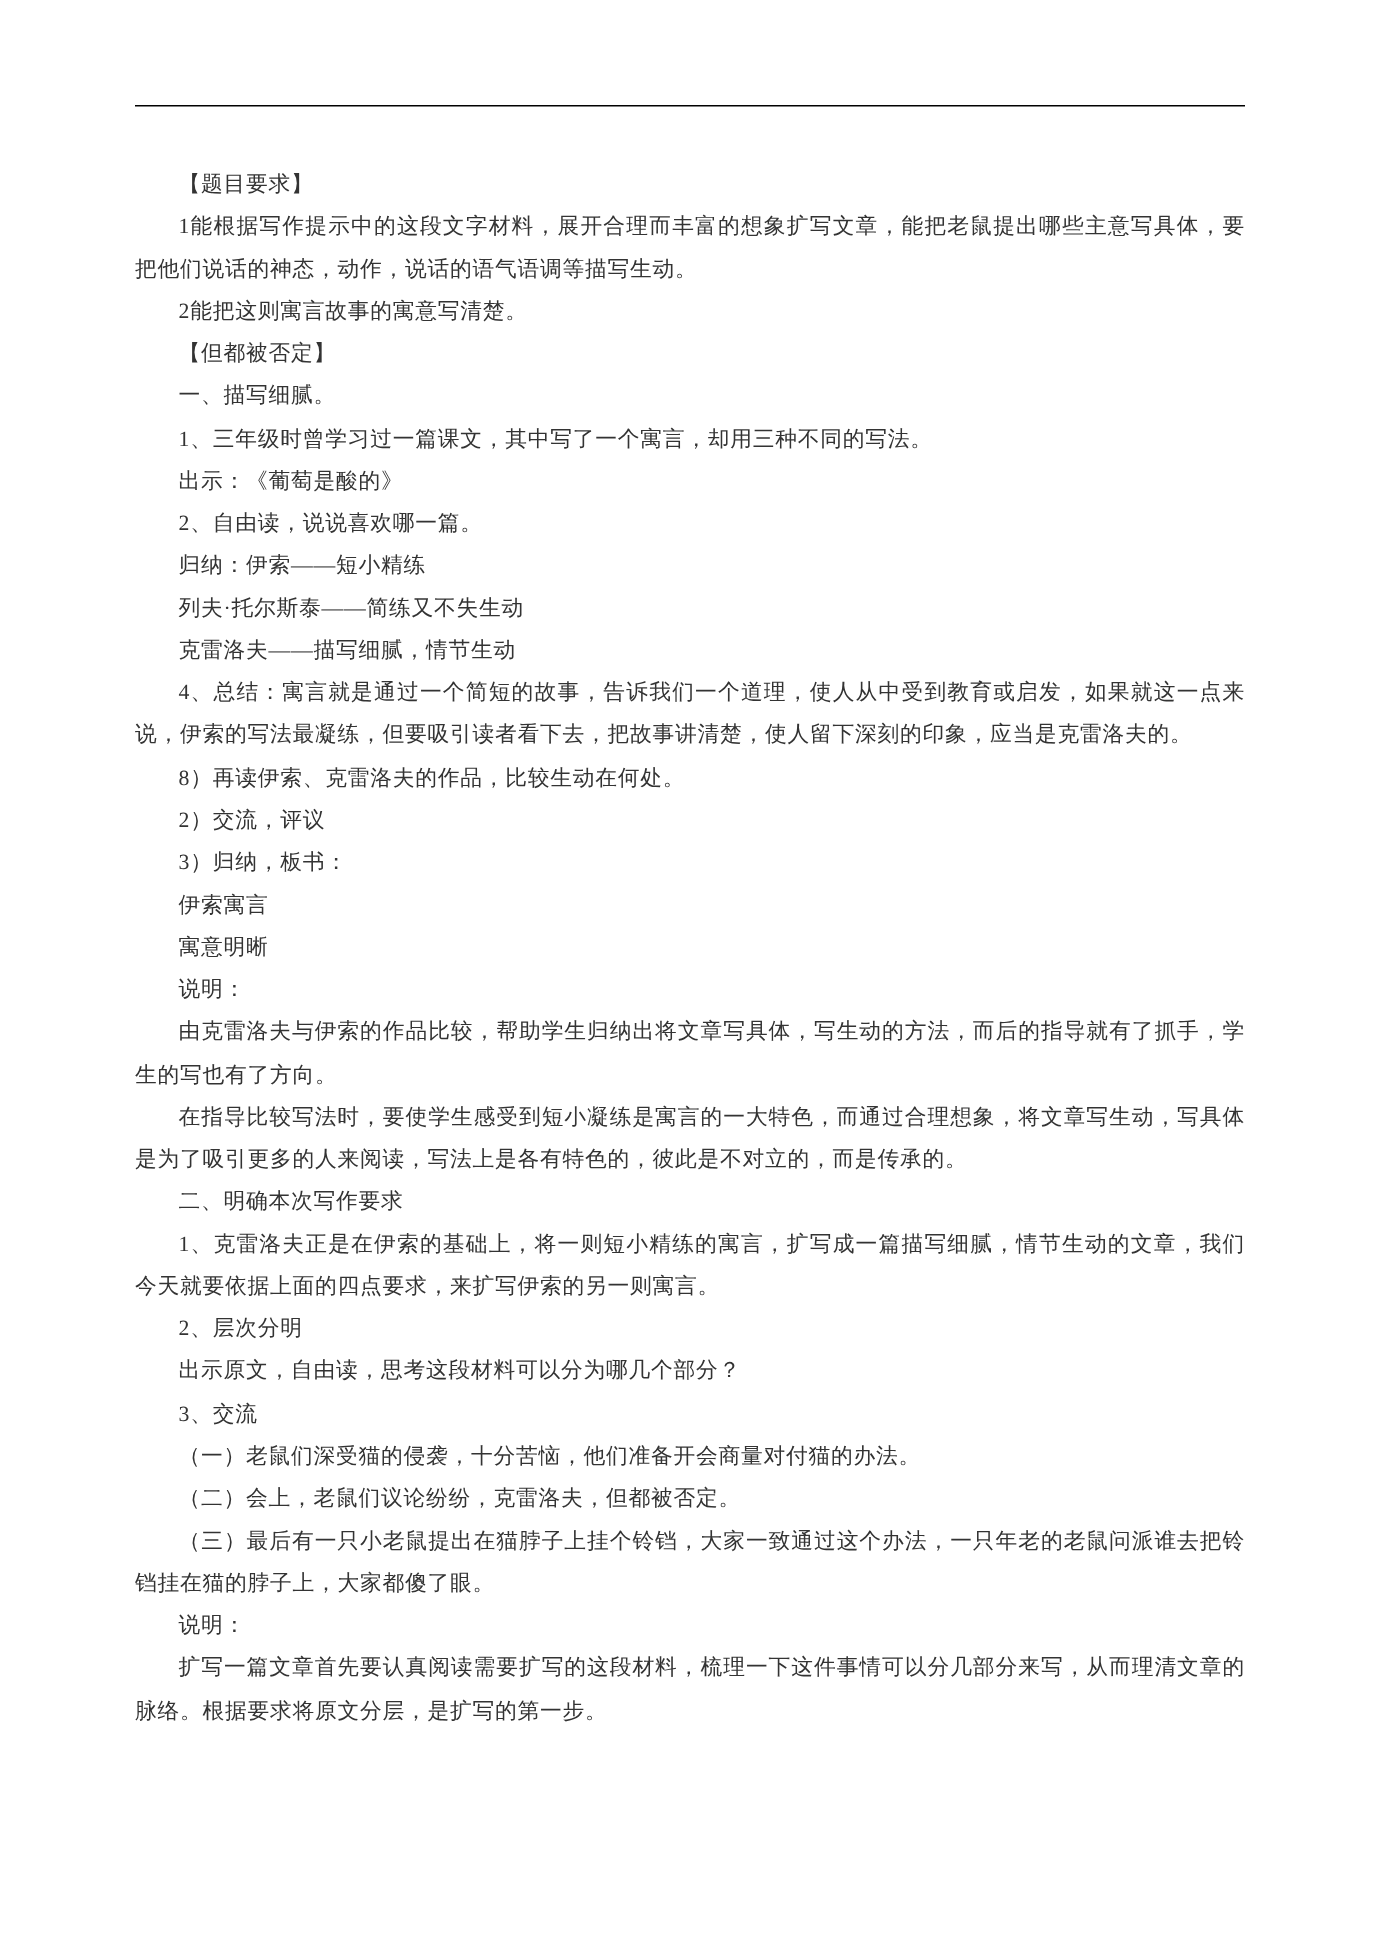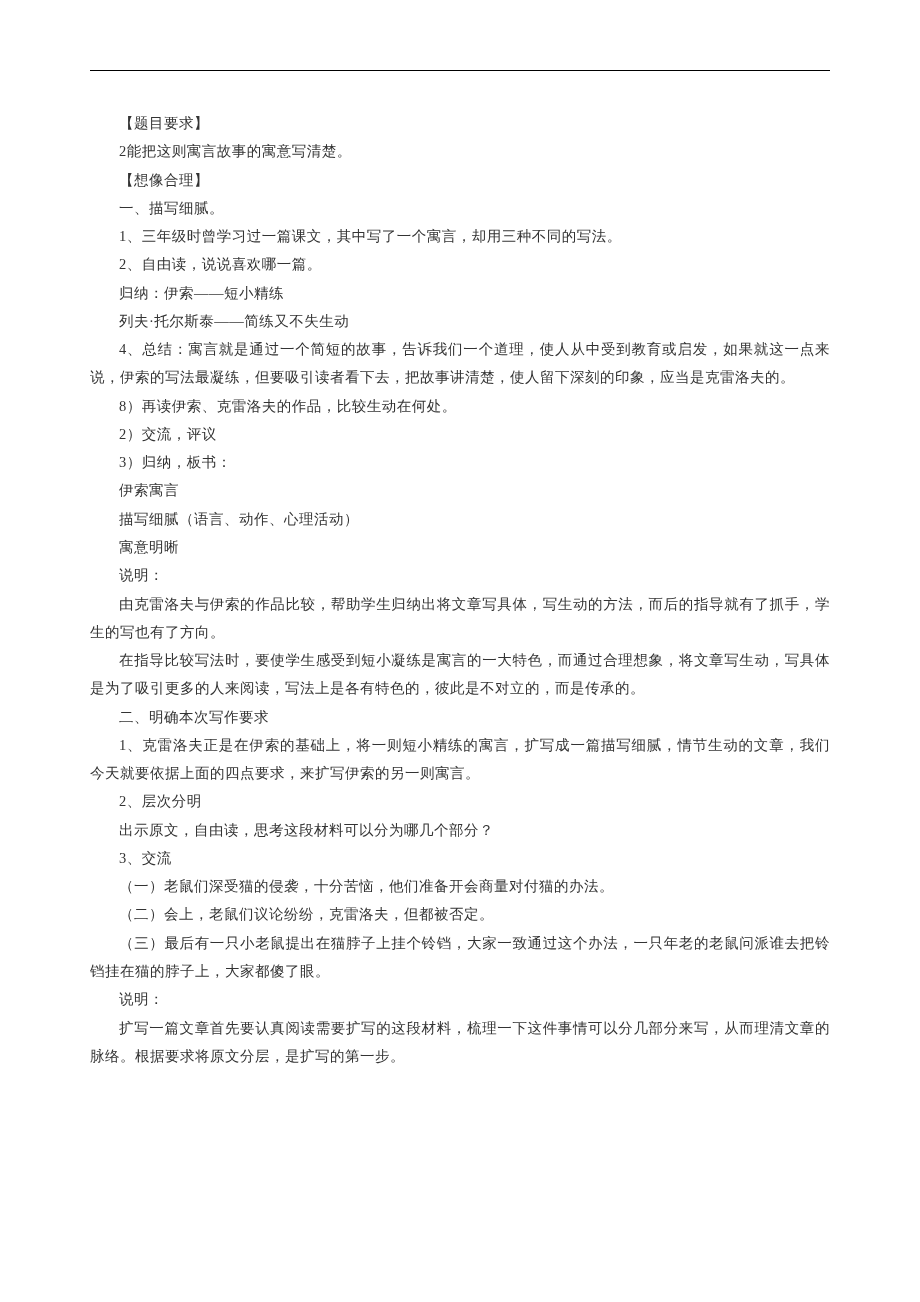--- a/index.html
+++ b/index.html
@@ -29,33 +29,35 @@
       letter-spacing: 0.5px;
     }
   </style>
 </head>
 <body>
 
 <hr class="hr-line">
 
 <div>
   <div class="para">【题目要求】</div>
+  <div class="para">1能根据写作提示中的这段文字材料，展开合理而丰富的想象扩写文章，能把老鼠提出哪些主意写具体，要把他们说话的神态，动作，说话的语气语调等描写生动。</div>
   <div class="para">2能把这则寓言故事的寓意写清楚。</div>
-  <div class="para">【想像合理】</div>
+  <div class="para">【但都被否定】</div>
   <div class="para">一、描写细腻。</div>
   <div class="para">1、三年级时曾学习过一篇课文，其中写了一个寓言，却用三种不同的写法。</div>
+  <div class="para">出示：《葡萄是酸的》</div>
   <div class="para">2、自由读，说说喜欢哪一篇。</div>
   <div class="para">归纳：伊索——短小精练</div>
   <div class="para">列夫·托尔斯泰——简练又不失生动</div>
+  <div class="para">克雷洛夫——描写细腻，情节生动</div>
   <div class="para">4、总结：寓言就是通过一个简短的故事，告诉我们一个道理，使人从中受到教育或启发，如果就这一点来说，伊索的写法最凝练，但要吸引读者看下去，把故事讲清楚，使人留下深刻的印象，应当是克雷洛夫的。</div>
   <div class="para">8）再读伊索、克雷洛夫的作品，比较生动在何处。</div>
   <div class="para">2）交流，评议</div>
   <div class="para">3）归纳，板书：</div>
   <div class="para">伊索寓言</div>
-  <div class="para">描写细腻（语言、动作、心理活动）</div>
   <div class="para">寓意明晰</div>
   <div class="para">说明：</div>
   <div class="para">由克雷洛夫与伊索的作品比较，帮助学生归纳出将文章写具体，写生动的方法，而后的指导就有了抓手，学生的写也有了方向。</div>
   <div class="para">在指导比较写法时，要使学生感受到短小凝练是寓言的一大特色，而通过合理想象，将文章写生动，写具体是为了吸引更多的人来阅读，写法上是各有特色的，彼此是不对立的，而是传承的。</div>
   <div class="para">二、明确本次写作要求</div>
   <div class="para">1、克雷洛夫正是在伊索的基础上，将一则短小精练的寓言，扩写成一篇描写细腻，情节生动的文章，我们今天就要依据上面的四点要求，来扩写伊索的另一则寓言。</div>
   <div class="para">2、层次分明</div>
   <div class="para">出示原文，自由读，思考这段材料可以分为哪几个部分？</div>
   <div class="para">3、交流</div>
   <div class="para">（一）老鼠们深受猫的侵袭，十分苦恼，他们准备开会商量对付猫的办法。</div>

